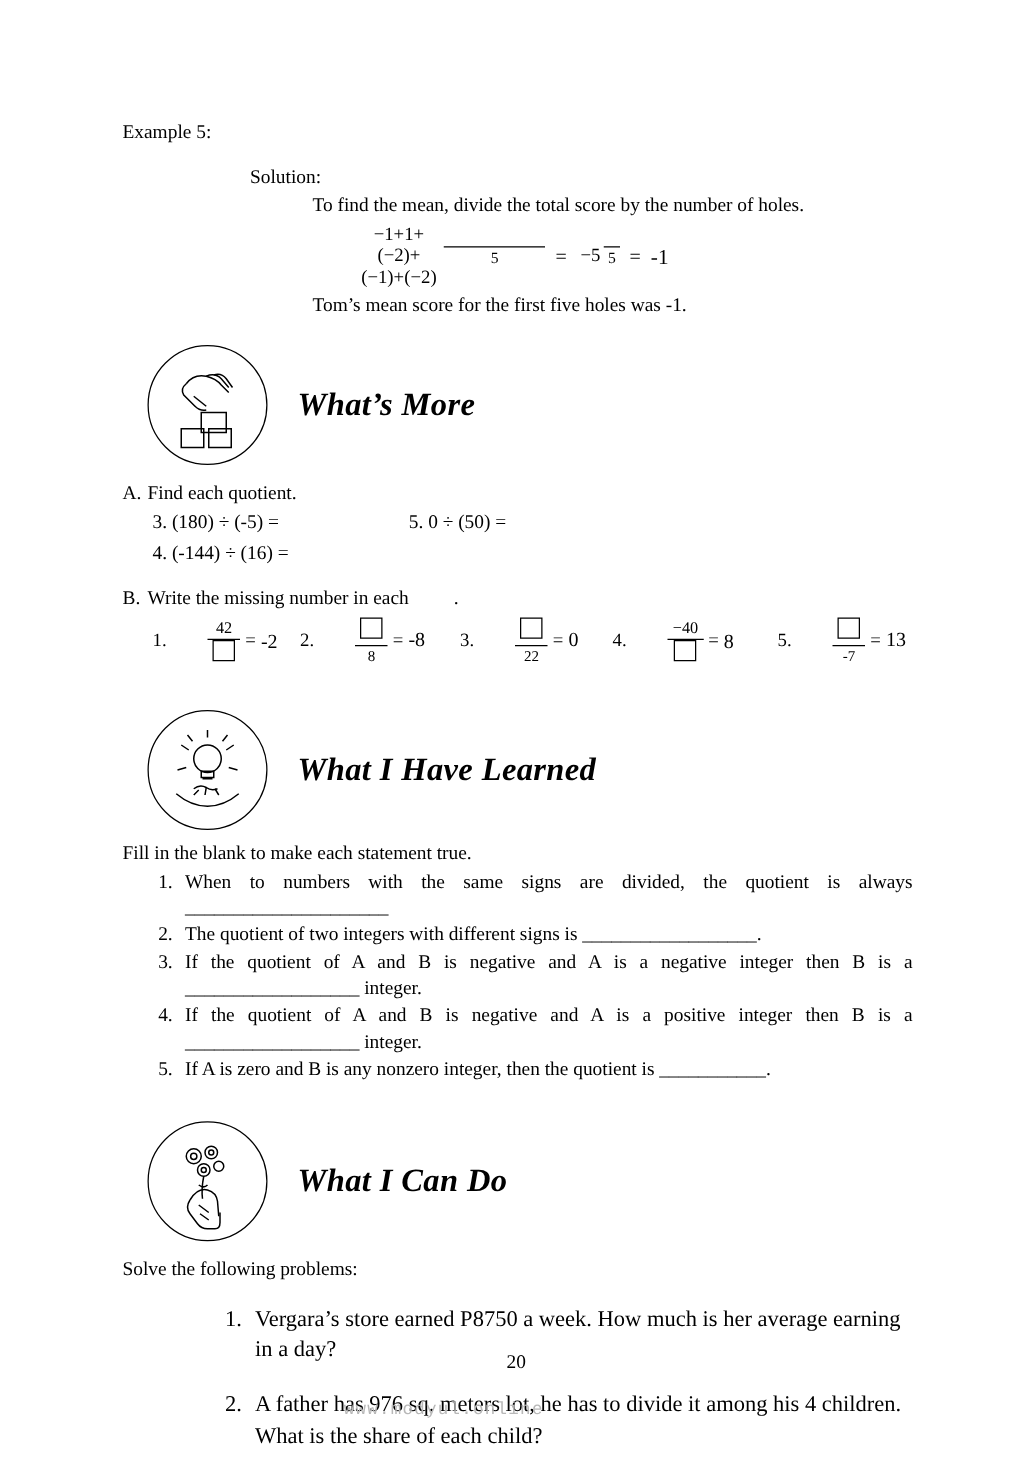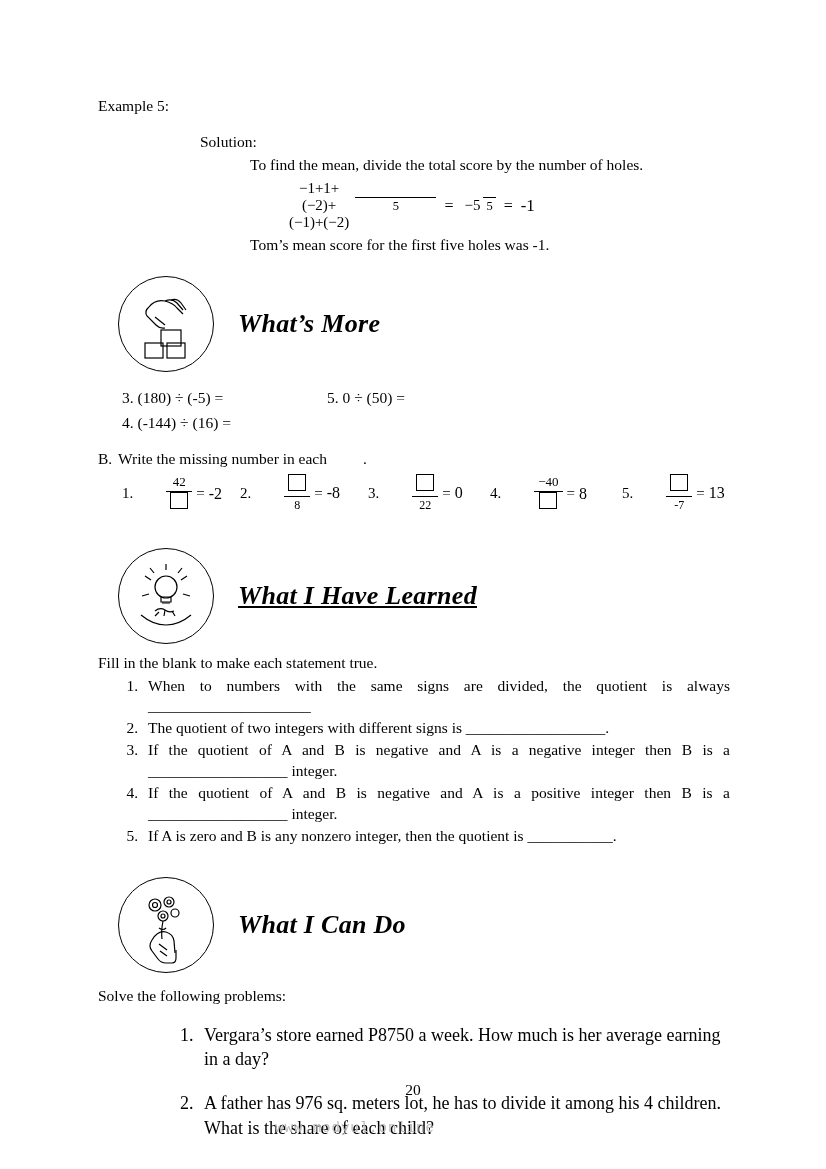--- a/index.html
+++ b/index.html
@@ -256,20 +256,23 @@
             <rect x="42" y="53" width="20" height="16"></rect>
             <rect x="26" y="66" width="18" height="15"></rect>
             <rect x="48" y="66" width="18" height="15"></rect>
           </g>
         </svg>
       </div>
       <div class="section-title">What’s More</div>
     </div>
 
     <div class="ex-block">
+      <div class="ex-head">
+        <span class="letter">A.</span><span>Find each quotient.</span>
+      </div>
       <div class="cols">
         <div class="col2">
           <div class="ex-item">3.  (180) ÷ (-5) =</div>
           <div class="ex-item">4.  (-144) ÷ (16) =</div>
         </div>
         <div class="col3">
           <div class="ex-item">5.  0 ÷ (50) =</div>
         </div>
       </div>
     </div>
@@ -326,21 +329,21 @@
             <span class="t"><span class="box"></span></span>
             <span class="b">-7</span>
           </span>
           <span class="eq-small">=</span>
           <span class="ans">13</span>
         </div>
 
       </div>
     </div>
 
-    <div class="section" style="margin-top:34px;text-decoration:underline;">
+    <div class="section" style="margin-top:34px;">
       <div class="badge">
         <svg width="94" height="94" viewBox="0 0 94 94">
           <g fill="none" stroke="#000" stroke-width="1.2">
             <circle cx="47" cy="38" r="11"></circle>
             <path d="M42 48 h10 v5 h-10 z"></path>
             <path d="M43 54 h8"></path>
             <path d="M47 21 v-6 M32 31 l-6 -4 M62 31 l6 -4 M30 45 l-7 2 M64 45 l7 2 M35 24 l-4 -5 M59 24 l4 -5"></path>
             <path d="M22 66 q12 10 25 10 q13 0 25 -10"></path>
             <path d="M36 62 q5 -4 10 -1 q4 3 9 1"></path>
             <path d="M40 63 l-4 4 M46 61 l-1 6 M53 62 l3 5"></path>

